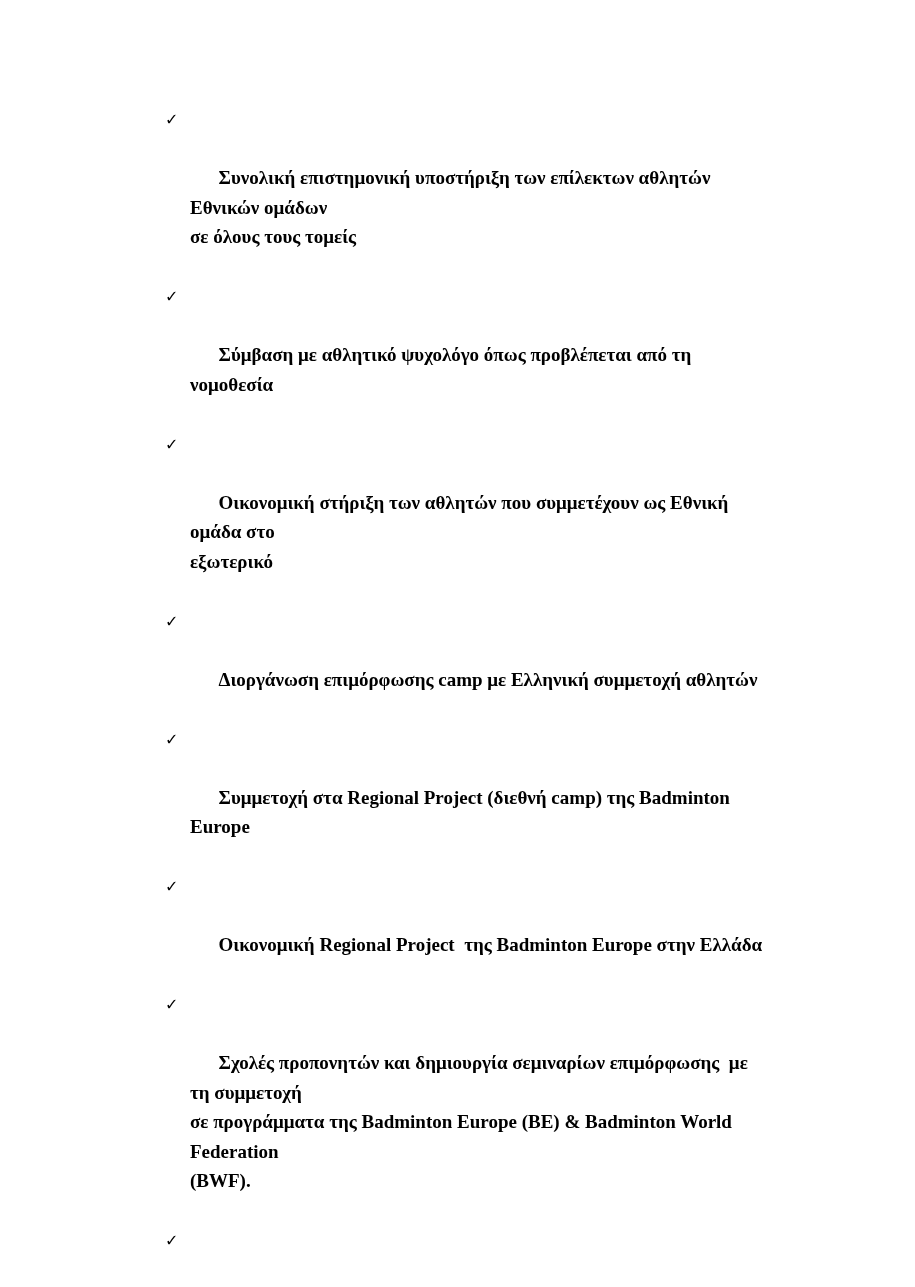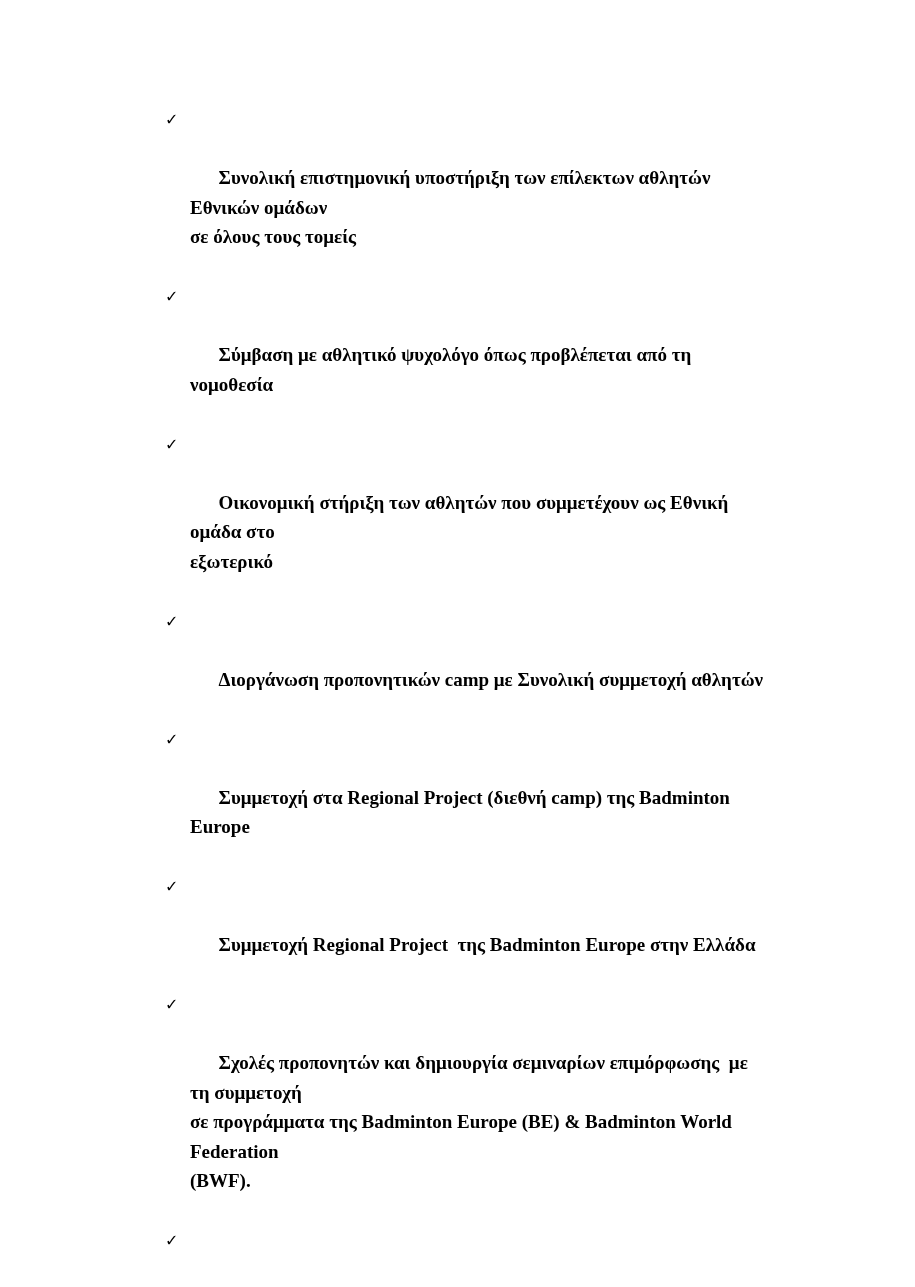--- a/index.html
+++ b/index.html
@@ -62,31 +62,31 @@
     </li>
 
     <li>
       <span class="check">✓</span>
       <span class="btext">Οικονομική στήριξη των αθλητών που συμμετέχουν ως Εθνική ομάδα στο
 εξωτερικό</span>
     </li>
 
     <li>
       <span class="check">✓</span>
-      <span class="btext">Διοργάνωση προπονητικών camp με Συνολική συμμετοχή αθλητών</span>
+      <span class="btext">Διοργάνωση επιμόρφωσης camp με Ελληνική συμμετοχή αθλητών</span>
     </li>
 
     <li>
       <span class="check">✓</span>
       <span class="btext">Συμμετοχή στα Regional Project (διεθνή camp) της Badminton Europe</span>
     </li>
 
     <li>
       <span class="check">✓</span>
-      <span class="btext">Συμμετοχή Regional Project  της Badminton Europe στην Ελλάδα</span>
+      <span class="btext">Οικονομική Regional Project  της Badminton Europe στην Ελλάδα</span>
     </li>
 
     <li>
       <span class="check">✓</span>
       <span class="btext">Σχολές προπονητών και δημιουργία σεμιναρίων επιμόρφωσης  με τη συμμετοχή
 σε προγράμματα της Badminton Europe (BE) &amp; Badminton World Federation
 (BWF).</span>
     </li>
 
     <li>

